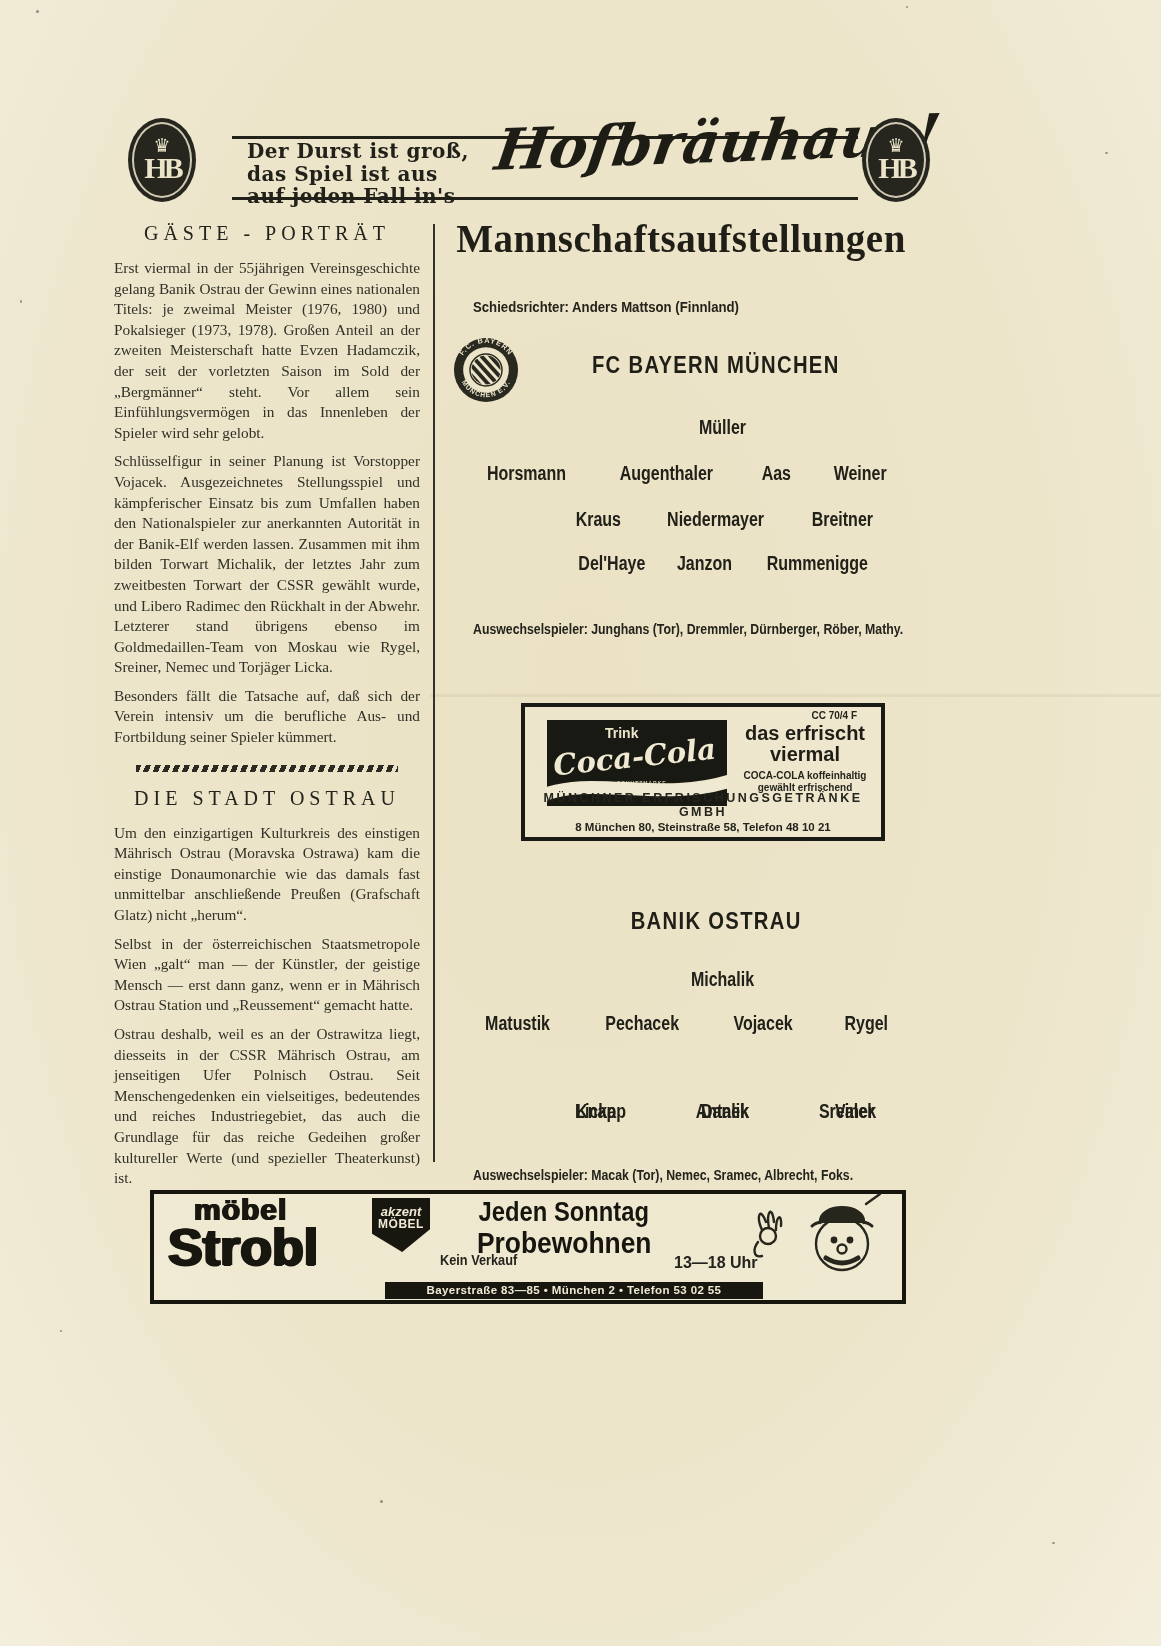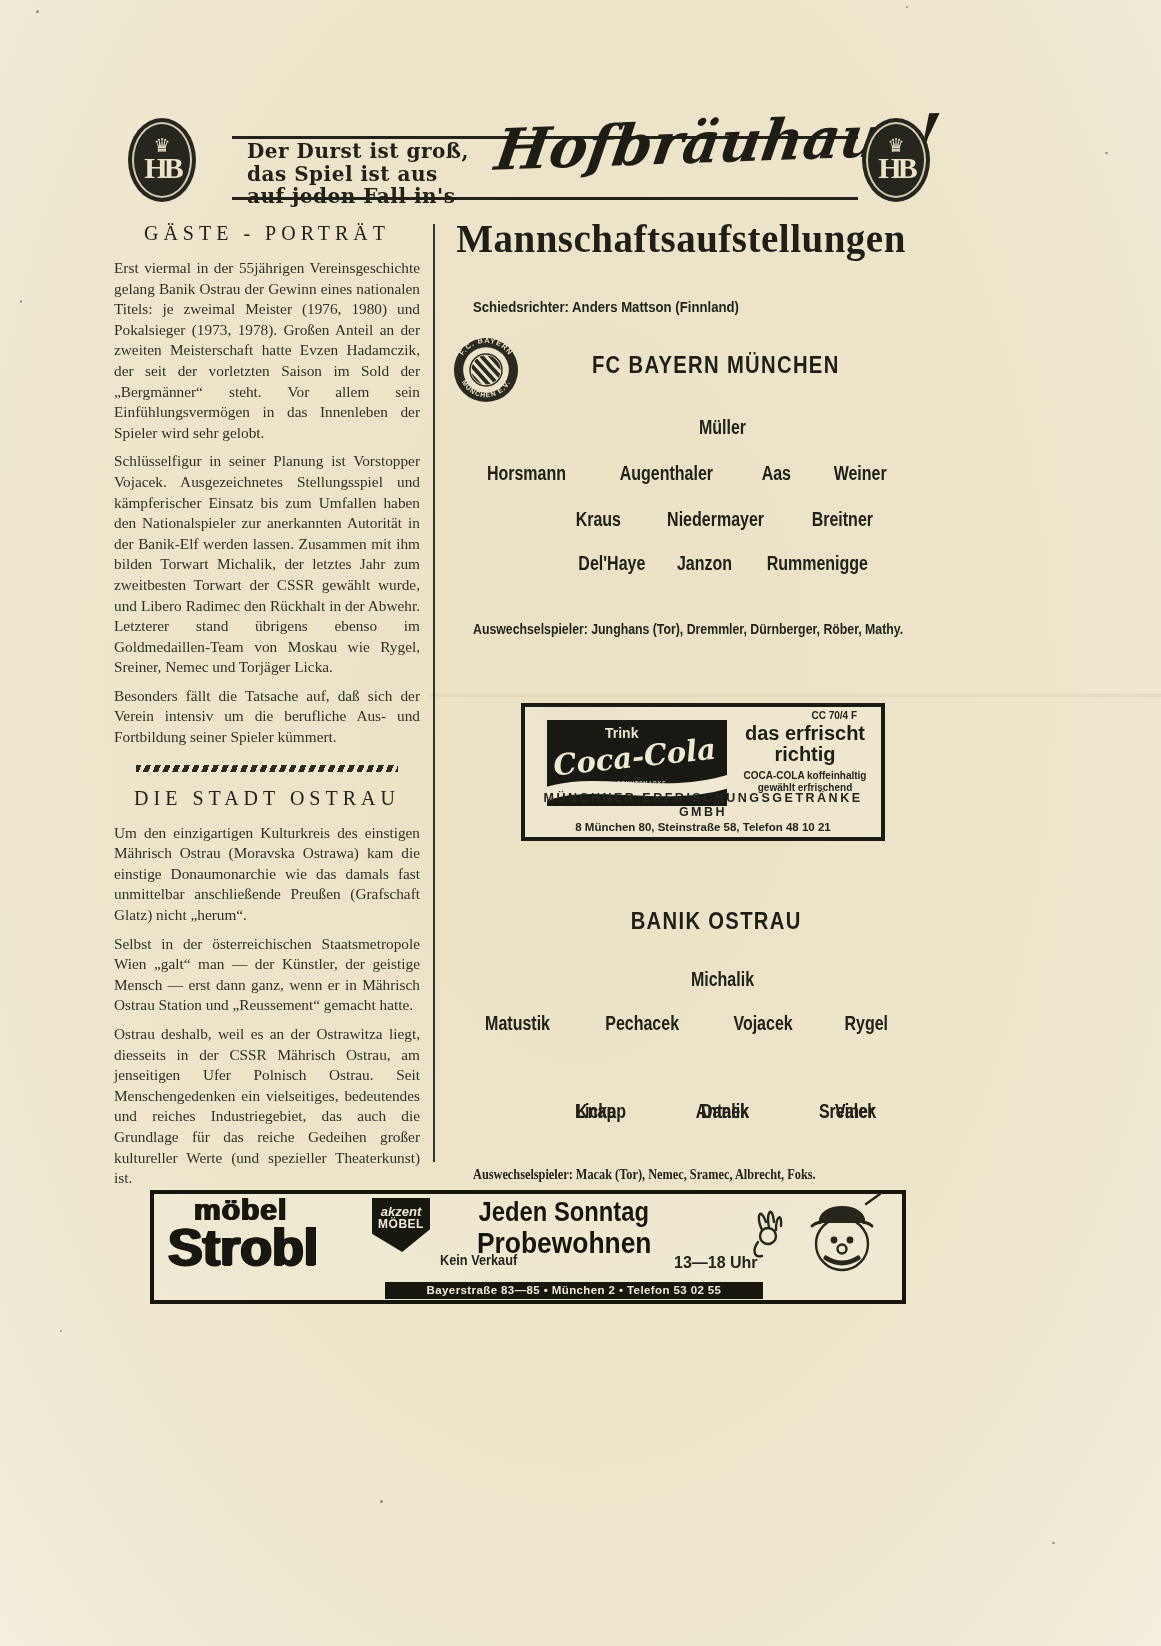--- a/index.html
+++ b/index.html
@@ -201,21 +201,21 @@
         <div class="coke-trink">Trink</div>
         <div class="coke-script">Coca-Cola</div>
         <div class="coke-mark">SCHUTZMARKE</div>
         <svg class="coke-wave" width="180" height="34" viewBox="0 0 180 34">
           <path d="M-6,24 C 45,2 115,32 186,8" stroke="#f0e9d2" stroke-width="13" fill="none"></path>
         </svg>
       </div>
       <div class="coke-code">CC 70/4 F</div>
       <div class="coke-right">
         <div class="coke-h">das erfrischt</div>
-        <div class="coke-h">richtig</div>
+        <div class="coke-h">viermal</div>
         <div style="height:5px;"></div>
         <div class="coke-sub">COCA-COLA koffeinhaltig</div>
         <div class="coke-sub">gewählt erfrischend</div>
       </div>
       <div class="coke-company">MÜNCHNER ERFRISCHUNGSGETRÄNKE GMBH</div>
       <div class="coke-address">8 München 80, Steinstraße 58, Telefon 48 10 21</div>
     </div>
 
     <div class="team-name" style="top:686px;">
       <span>BANIK OSTRAU</span>
@@ -232,21 +232,21 @@
     <div class="row row-3" style="top:878px;gap:11px;">
       <span class="player">Knapp</span>
       <span class="player">Antalik</span>
       <span class="player">Sreiner</span>
     </div>
     <div class="row row-3" style="top:878px;">
       <span class="player">Licka</span>
       <span class="player">Danek</span>
       <span class="player">Valek</span>
     </div>
-    <div class="subs" style="top:944px;font-family:Liberation Serif, serif;">
+    <div class="subs" style="top:944px;">
       <span class="cx">Auswechselspieler: Macak (Tor), Nemec, Sramec, Albrecht, Foks.</span>
     </div>
   </section>
 
   <div class="bottom-ad">
     <div class="strobl-logo">
       <div class="strobl-l1">möbel</div>
       <div class="strobl-l2">Strobl</div>
     </div>
     <div class="akzent-badge">

